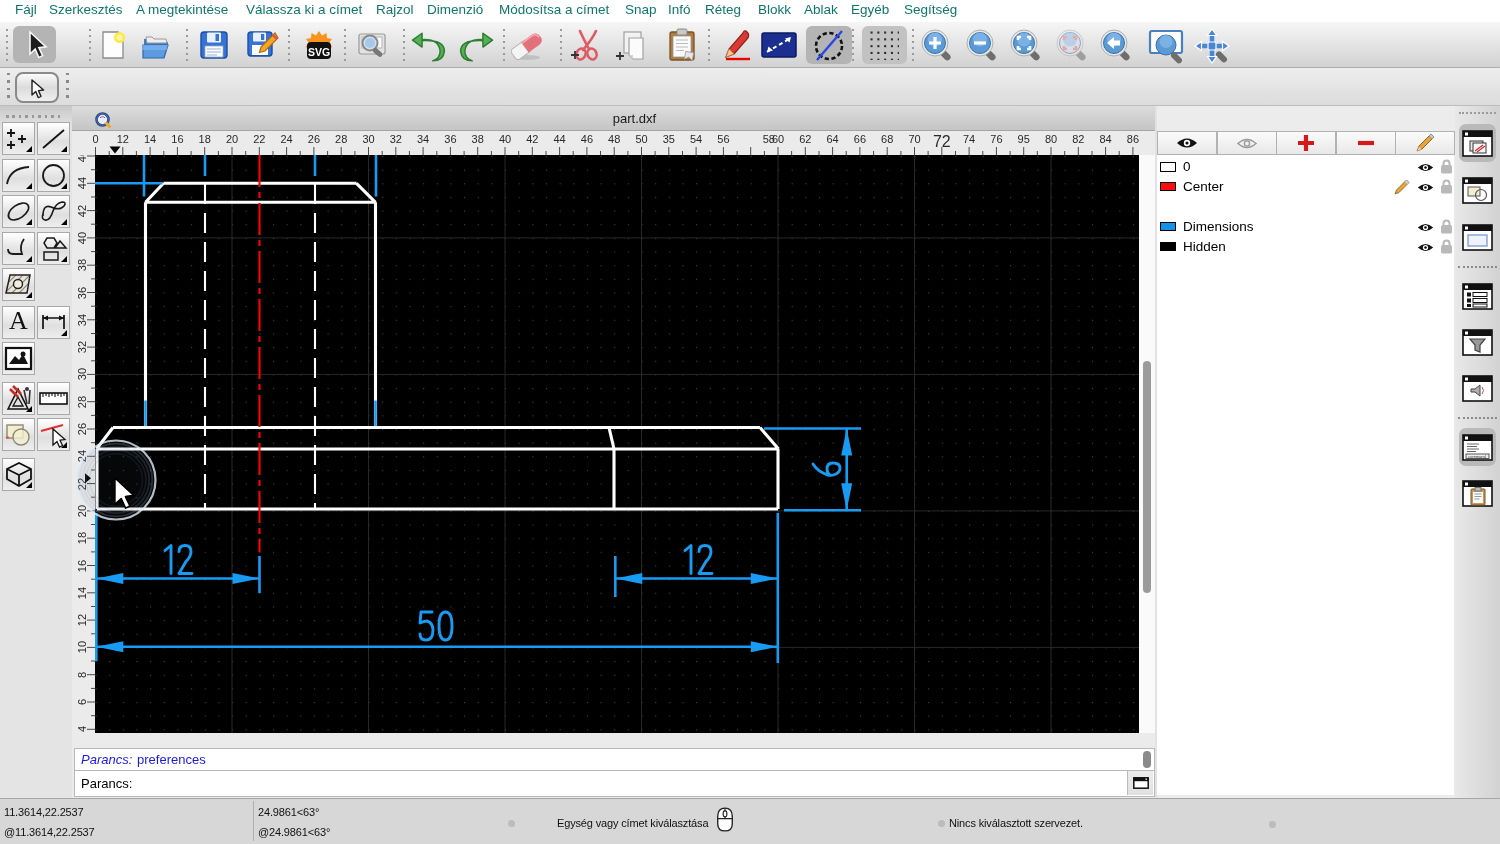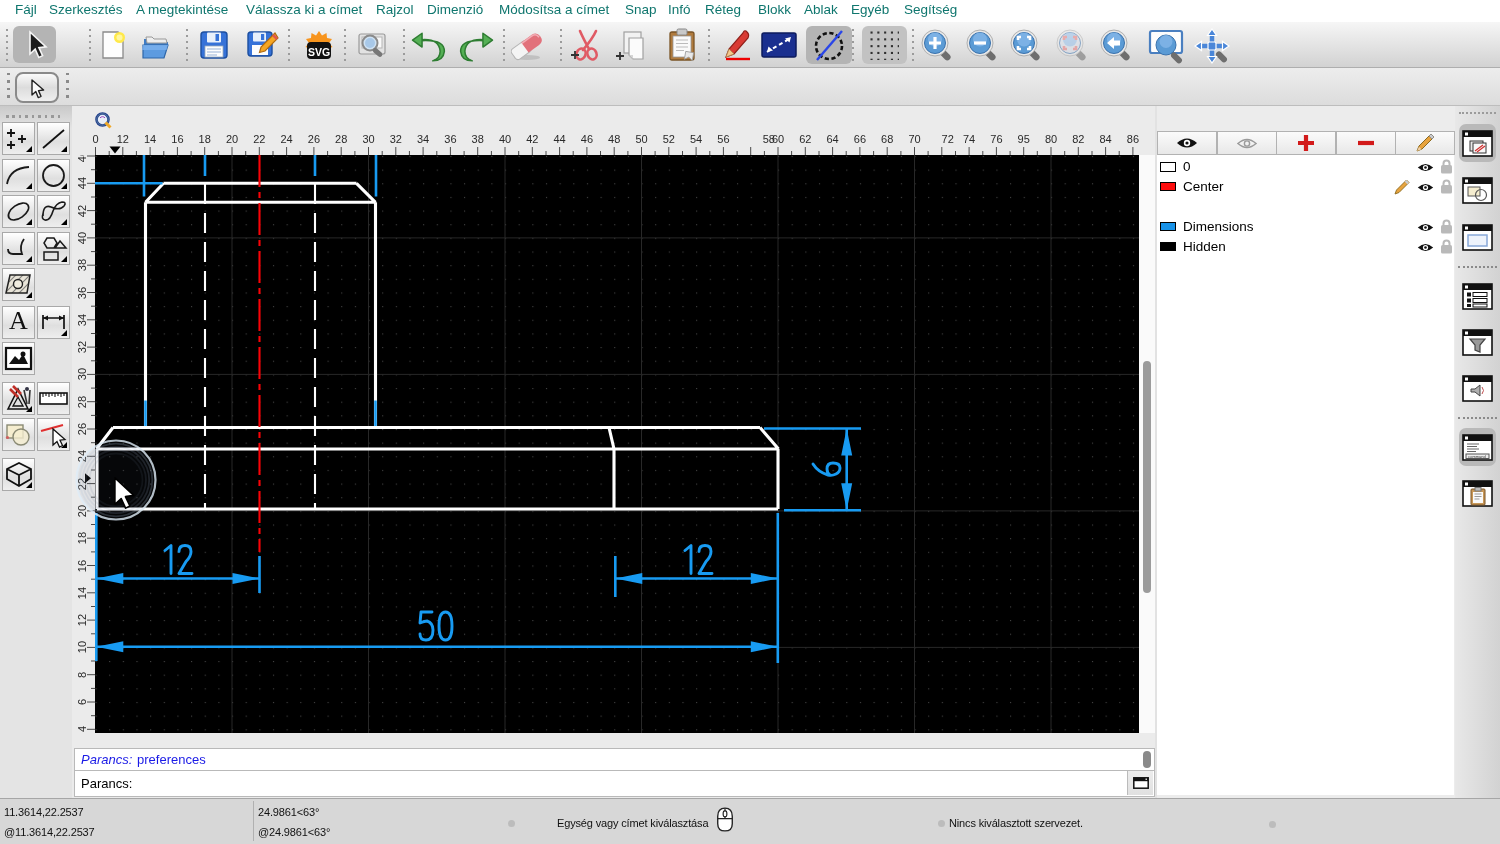--- a/index.html
+++ b/index.html
@@ -420,20 +420,21 @@
       <div class="ptri"></div>
     </div>
 <div class="pbtn" style="left:2px;top:352px">
       <svg width="31" height="29">
         <path d="M4 9 L16 3 L28 9 L28 19 L16 26 L4 19 Z M4 9 L16 15 L28 9 M16 15 L16 26" fill="none" stroke="#111" stroke-width="1.8"></path>
       </svg>
       <div class="ptri"></div>
     </div>
 </div>
 <div id="cwin" class="abs">
+<div id="ctitle">part.dxf</div>
 <svg width="17" height="17" style="position:absolute;left:23px;top:6px">
       <circle cx="7.5" cy="7.5" r="6" fill="#e8eef8" stroke="#26418f" stroke-width="2.6"></circle>
       <circle cx="7.5" cy="7.5" r="5.8" fill="none" stroke="#7aa" stroke-width="0.5"></circle>
       <path d="M10.5 10.5 L15.5 15.5" stroke="#f0a828" stroke-width="3"></path>
       <path d="M5 6 a3 3 0 0 1 5 0" stroke="#94b" stroke-width="1" fill="none"></path>
     </svg>
 <div id="corner"></div>
 <div id="hruler">
       <div style="position:absolute;left:-11.5px;top:2px;width:24px;text-align:center;font-size:11px;color:#2a2a2a">0</div>
 <div style="position:absolute;left:15.8px;top:2px;width:24px;text-align:center;font-size:11px;color:#2a2a2a">12</div>
@@ -449,31 +450,31 @@
 <div style="position:absolute;left:288.8px;top:2px;width:24px;text-align:center;font-size:11px;color:#2a2a2a">32</div>
 <div style="position:absolute;left:316.1px;top:2px;width:24px;text-align:center;font-size:11px;color:#2a2a2a">34</div>
 <div style="position:absolute;left:343.4px;top:2px;width:24px;text-align:center;font-size:11px;color:#2a2a2a">36</div>
 <div style="position:absolute;left:370.7px;top:2px;width:24px;text-align:center;font-size:11px;color:#2a2a2a">38</div>
 <div style="position:absolute;left:398.0px;top:2px;width:24px;text-align:center;font-size:11px;color:#2a2a2a">40</div>
 <div style="position:absolute;left:425.3px;top:2px;width:24px;text-align:center;font-size:11px;color:#2a2a2a">42</div>
 <div style="position:absolute;left:452.6px;top:2px;width:24px;text-align:center;font-size:11px;color:#2a2a2a">44</div>
 <div style="position:absolute;left:479.9px;top:2px;width:24px;text-align:center;font-size:11px;color:#2a2a2a">46</div>
 <div style="position:absolute;left:507.2px;top:2px;width:24px;text-align:center;font-size:11px;color:#2a2a2a">48</div>
 <div style="position:absolute;left:534.5px;top:2px;width:24px;text-align:center;font-size:11px;color:#2a2a2a">50</div>
-<div style="position:absolute;left:561.8px;top:2px;width:24px;text-align:center;font-size:11px;color:#2a2a2a">52</div>
+<div style="position:absolute;left:561.8px;top:2px;width:24px;text-align:center;font-size:11px;color:#2a2a2a">35</div>
 <div style="position:absolute;left:589.1px;top:2px;width:24px;text-align:center;font-size:11px;color:#2a2a2a">54</div>
 <div style="position:absolute;left:616.4px;top:2px;width:24px;text-align:center;font-size:11px;color:#2a2a2a">56</div>
 <div style="position:absolute;left:656px;top:2px;width:24px;text-align:right;font-size:11px;color:#2a2a2a">58</div>
 <div style="position:absolute;left:671.0px;top:2px;width:24px;text-align:center;font-size:11px;color:#2a2a2a">60</div>
 <div style="position:absolute;left:698.3px;top:2px;width:24px;text-align:center;font-size:11px;color:#2a2a2a">62</div>
 <div style="position:absolute;left:725.6px;top:2px;width:24px;text-align:center;font-size:11px;color:#2a2a2a">64</div>
 <div style="position:absolute;left:752.9px;top:2px;width:24px;text-align:center;font-size:11px;color:#2a2a2a">66</div>
 <div style="position:absolute;left:780.2px;top:2px;width:24px;text-align:center;font-size:11px;color:#2a2a2a">68</div>
 <div style="position:absolute;left:807.5px;top:2px;width:24px;text-align:center;font-size:11px;color:#2a2a2a">70</div>
-<div style="position:absolute;left:834.8px;top:2px;width:24px;text-align:right;font-size:11px;color:#2a2a2a">72</div>
+<div style="position:absolute;left:834.8px;top:2px;width:24px;text-align:center;font-size:16px;color:#2a2a2a">72</div>
 <div style="position:absolute;left:862.1px;top:2px;width:24px;text-align:center;font-size:11px;color:#2a2a2a">74</div>
 <div style="position:absolute;left:889.4px;top:2px;width:24px;text-align:center;font-size:11px;color:#2a2a2a">76</div>
 <div style="position:absolute;left:916.7px;top:2px;width:24px;text-align:center;font-size:11px;color:#2a2a2a">95</div>
 <div style="position:absolute;left:944.0px;top:2px;width:24px;text-align:center;font-size:11px;color:#2a2a2a">80</div>
 <div style="position:absolute;left:971.3px;top:2px;width:24px;text-align:center;font-size:11px;color:#2a2a2a">82</div>
 <div style="position:absolute;left:998.6px;top:2px;width:24px;text-align:center;font-size:11px;color:#2a2a2a">84</div>
 <div style="position:absolute;left:1025.9px;top:2px;width:24px;text-align:center;font-size:11px;color:#2a2a2a">86</div>
 <svg width="1044" height="24" style="position:absolute;left:0;top:0">
         <path d="M0.5 16 v8 M14.2 20 v4 M27.8 16 v8 M41.4 20 v4 M55.1 16 v8 M68.8 20 v4 M82.4 16 v8 M96.1 20 v4 M109.7 16 v8 M123.4 20 v4 M137.0 16 v8 M150.7 20 v4 M164.3 16 v8 M178.0 20 v4 M191.6 16 v8 M205.2 20 v4 M218.9 16 v8 M232.6 20 v4 M246.2 16 v8 M259.9 20 v4 M273.5 16 v8 M287.2 20 v4 M300.8 16 v8 M314.4 20 v4 M328.1 16 v8 M341.8 20 v4 M355.4 16 v8 M369.1 20 v4 M382.7 16 v8 M396.4 20 v4 M410.0 16 v8 M423.7 20 v4 M437.3 16 v8 M451.0 20 v4 M464.6 16 v8 M478.2 20 v4 M491.9 16 v8 M505.5 20 v4 M519.2 16 v8 M532.9 20 v4 M546.5 16 v8 M560.1 20 v4 M573.8 16 v8 M587.5 20 v4 M601.1 16 v8 M614.8 20 v4 M628.4 16 v8 M642.1 20 v4 M655.7 16 v8 M669.4 20 v4 M683.0 16 v8 M696.6 20 v4 M710.3 16 v8 M724.0 20 v4 M737.6 16 v8 M751.2 20 v4 M764.9 16 v8 M778.6 20 v4 M792.2 16 v8 M805.9 20 v4 M819.5 16 v8 M833.1 20 v4 M846.8 16 v8 M860.5 20 v4 M874.1 16 v8 M887.8 20 v4 M901.4 16 v8 M915.1 20 v4 M928.7 16 v8 M942.3 20 v4 M956.0 16 v8 M969.7 20 v4 M983.3 16 v8 M997.0 20 v4 M1010.6 16 v8 M1024.2 20 v4 M1037.9 16 v8" stroke="#4a4a4a" stroke-width="1"></path>
         <path d="M14.5 15.5 l11 0 l-5.5 7 z" fill="#000"></path>

